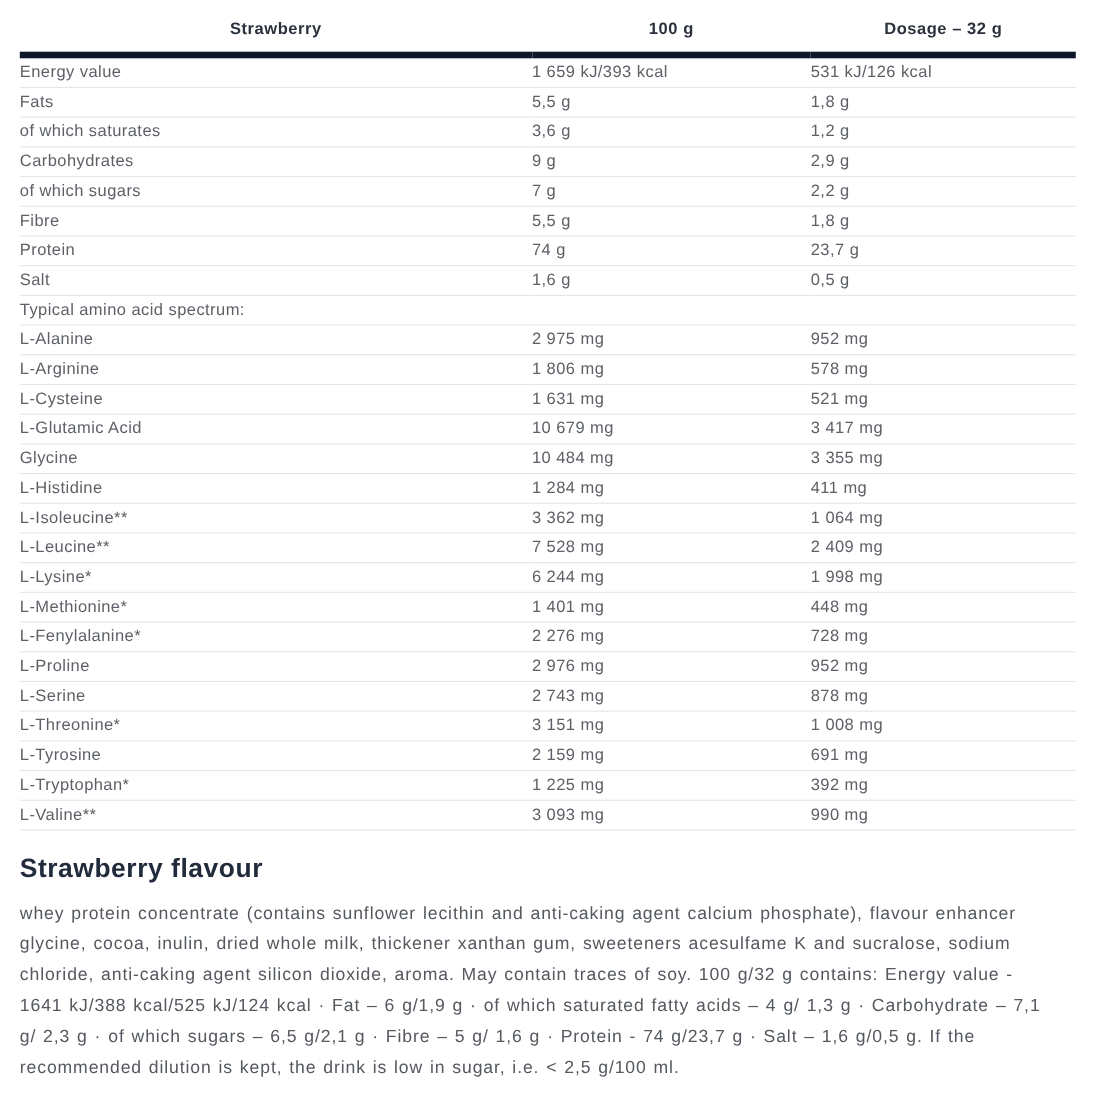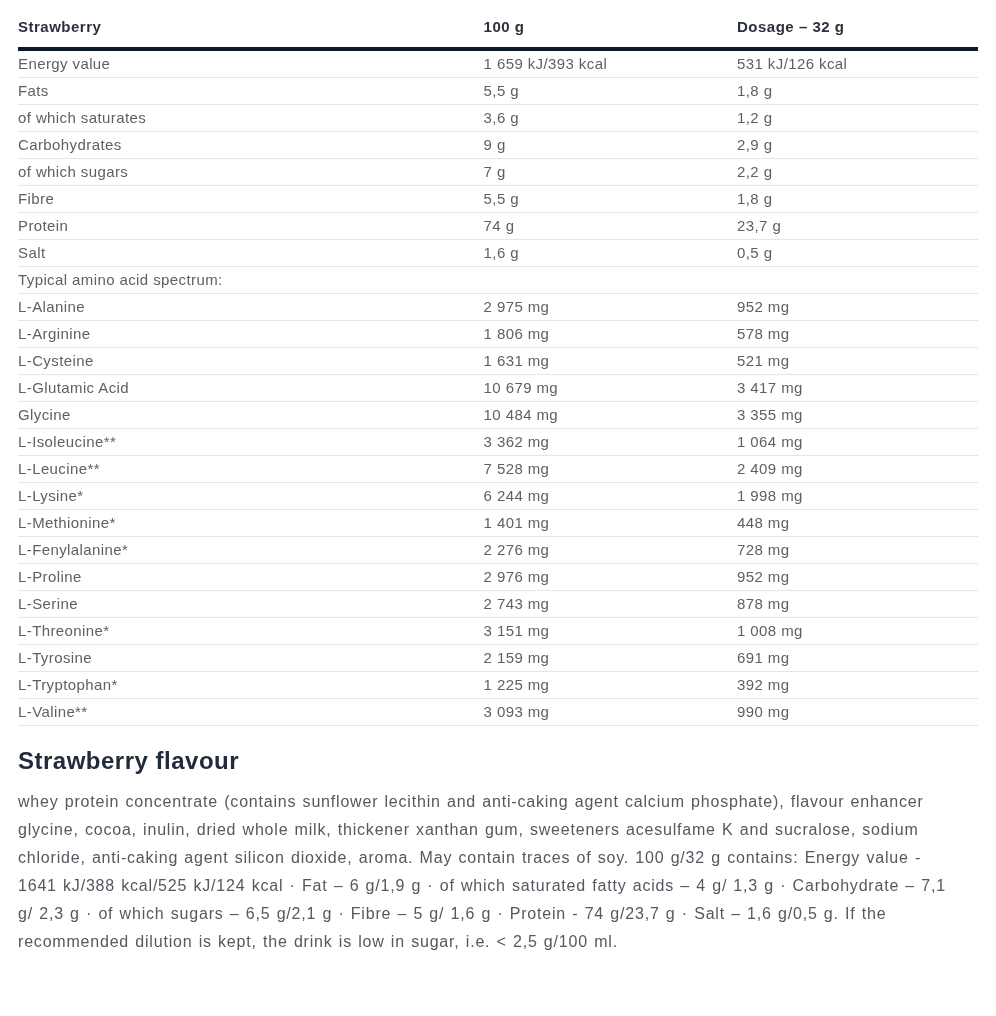--- a/index.html
+++ b/index.html
@@ -17,27 +17,27 @@
   }
   table.nutrition-table {
     width: 100%;
     border-collapse: collapse;
     table-layout: fixed;
   }
   col.c1 { width: 48.5%; }
   col.c2 { width: 26.4%; }
   col.c3 { width: 25.1%; }
   th.cell {
-    text-align: left;
+    text-align: center;
     font-size: 15px;
     font-weight: bold;
     color: #2b313c;
     letter-spacing: 0.5px;
     padding: 8px 0 12px 0;
-    border-bottom: 4px solid #0f172a;
+    border-bottom: 6px solid #0f172a;
     white-space: nowrap;
   }
   td.cell {
     font-size: 15px;
     font-weight: normal;
     color: #5d6167;
     letter-spacing: 0.4px;
     padding: 5px 0;
     line-height: 16px;
     border-bottom: 1px solid #e3e5e8;
@@ -143,20 +143,25 @@
           <td class="cell">L-Glutamic Acid</td>
           <td class="cell">10 679 mg</td>
           <td class="cell">3 417 mg</td>
         </tr>
         <tr>
           <td class="cell">Glycine</td>
           <td class="cell">10 484 mg</td>
           <td class="cell">3 355 mg</td>
         </tr>
         <tr>
+          <td class="cell">L-Histidine</td>
+          <td class="cell">1 284 mg</td>
+          <td class="cell">411 mg</td>
+        </tr>
+        <tr>
           <td class="cell">L-Isoleucine**</td>
           <td class="cell">3 362 mg</td>
           <td class="cell">1 064 mg</td>
         </tr>
         <tr>
           <td class="cell">L-Leucine**</td>
           <td class="cell">7 528 mg</td>
           <td class="cell">2 409 mg</td>
         </tr>
         <tr>

